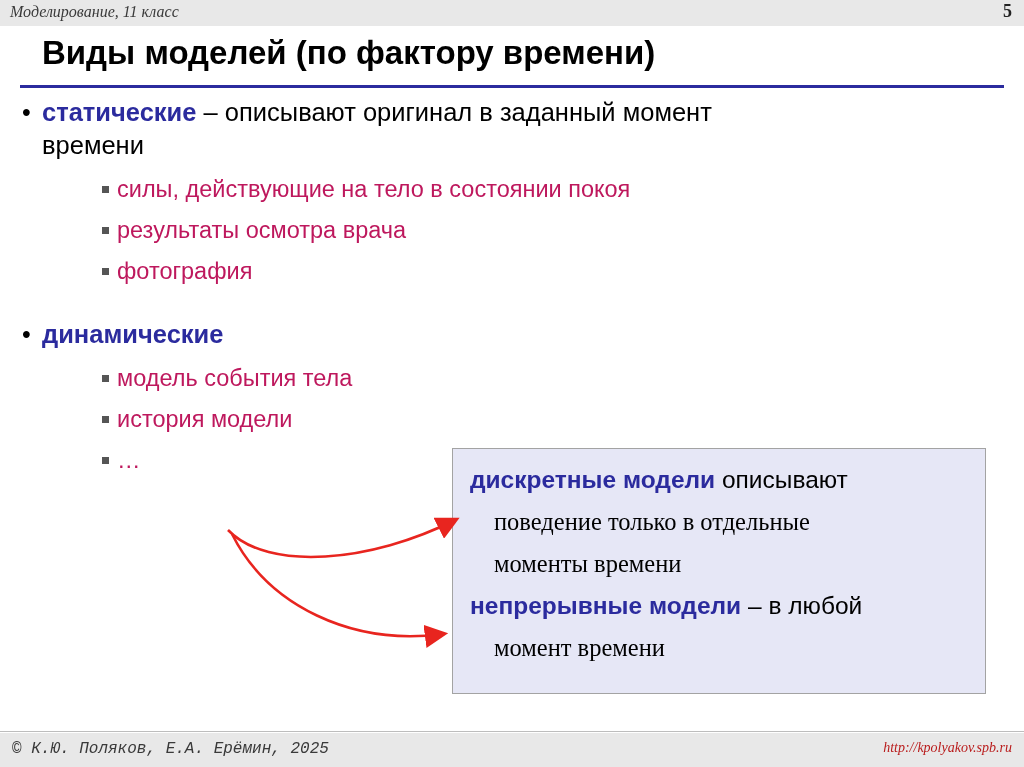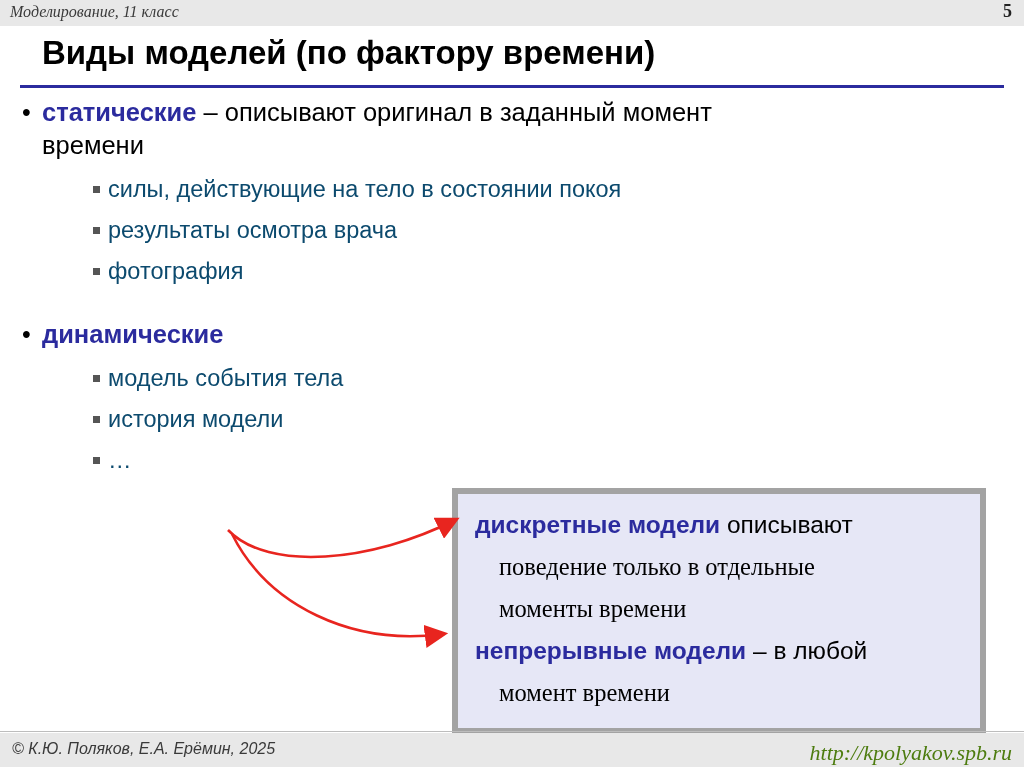--- a/index.html
+++ b/index.html
@@ -91,44 +91,45 @@
   }
   .kw-blue {
     color: #2b2b9e;
     font-weight: bold;
   }
 
   .lvl2 {
     position: relative;
     padding-left: 108px;
     font-size: 23.5px;
-    color: #0c4a6e;
+    color: #be185d;
     line-height: 41px;
+    margin-left: 9px;
   }
   .lvl2 .sqbullet {
     position: absolute;
     left: 93px;
     top: 17px;
     width: 7px;
     height: 7px;
     background: #555555;
   }
 
   .gap-small { height: 7px; }
   .gap-mid { height: 26px; }
 
   
   .callout {
     position: absolute;
     left: 452px;
-    top: 488px;
+    top: 448px;
     width: 534px;
     height: 246px;
     background: #e6e7f6;
-    border: 6px solid #a3a3a3;
+    border: 1px solid #a3a3a3;
     box-sizing: border-box;
   }
   .callout .ctext {
     position: absolute;
     left: 17px;
     top: 10px;
     width: 512px;
     font-size: 24.5px;
     line-height: 42px;
     color: #000000;
@@ -161,33 +162,33 @@
     left: 0;
     top: 733px;
     width: 1024px;
     height: 34px;
     background: #e8e8e8;
   }
   .footer .ftr-left {
     position: absolute;
     left: 12px;
     top: 7px;
-    font-family: Liberation Sans, sans-serif;
+    font-family: Liberation Mono, monospace;
     font-style: italic;
     font-size: 16px;
     color: #3a3a3a;
   }
   .footer .ftr-right {
     position: absolute;
     right: 12px;
     top: 7px;
     font-family: "Liberation Serif", serif;
     font-style: italic;
-    font-size: 22px;
-    color: #4d7c0f;
+    font-size: 14px;
+    color: #b91c1c;
   }
 </style>
 </head>
 <body>
 
 <div class="slide">
 
   <div class="header-bar">
     <div class="hdr-left">Моделирование, 11 класс</div>
     <div class="hdr-right">5</div>

